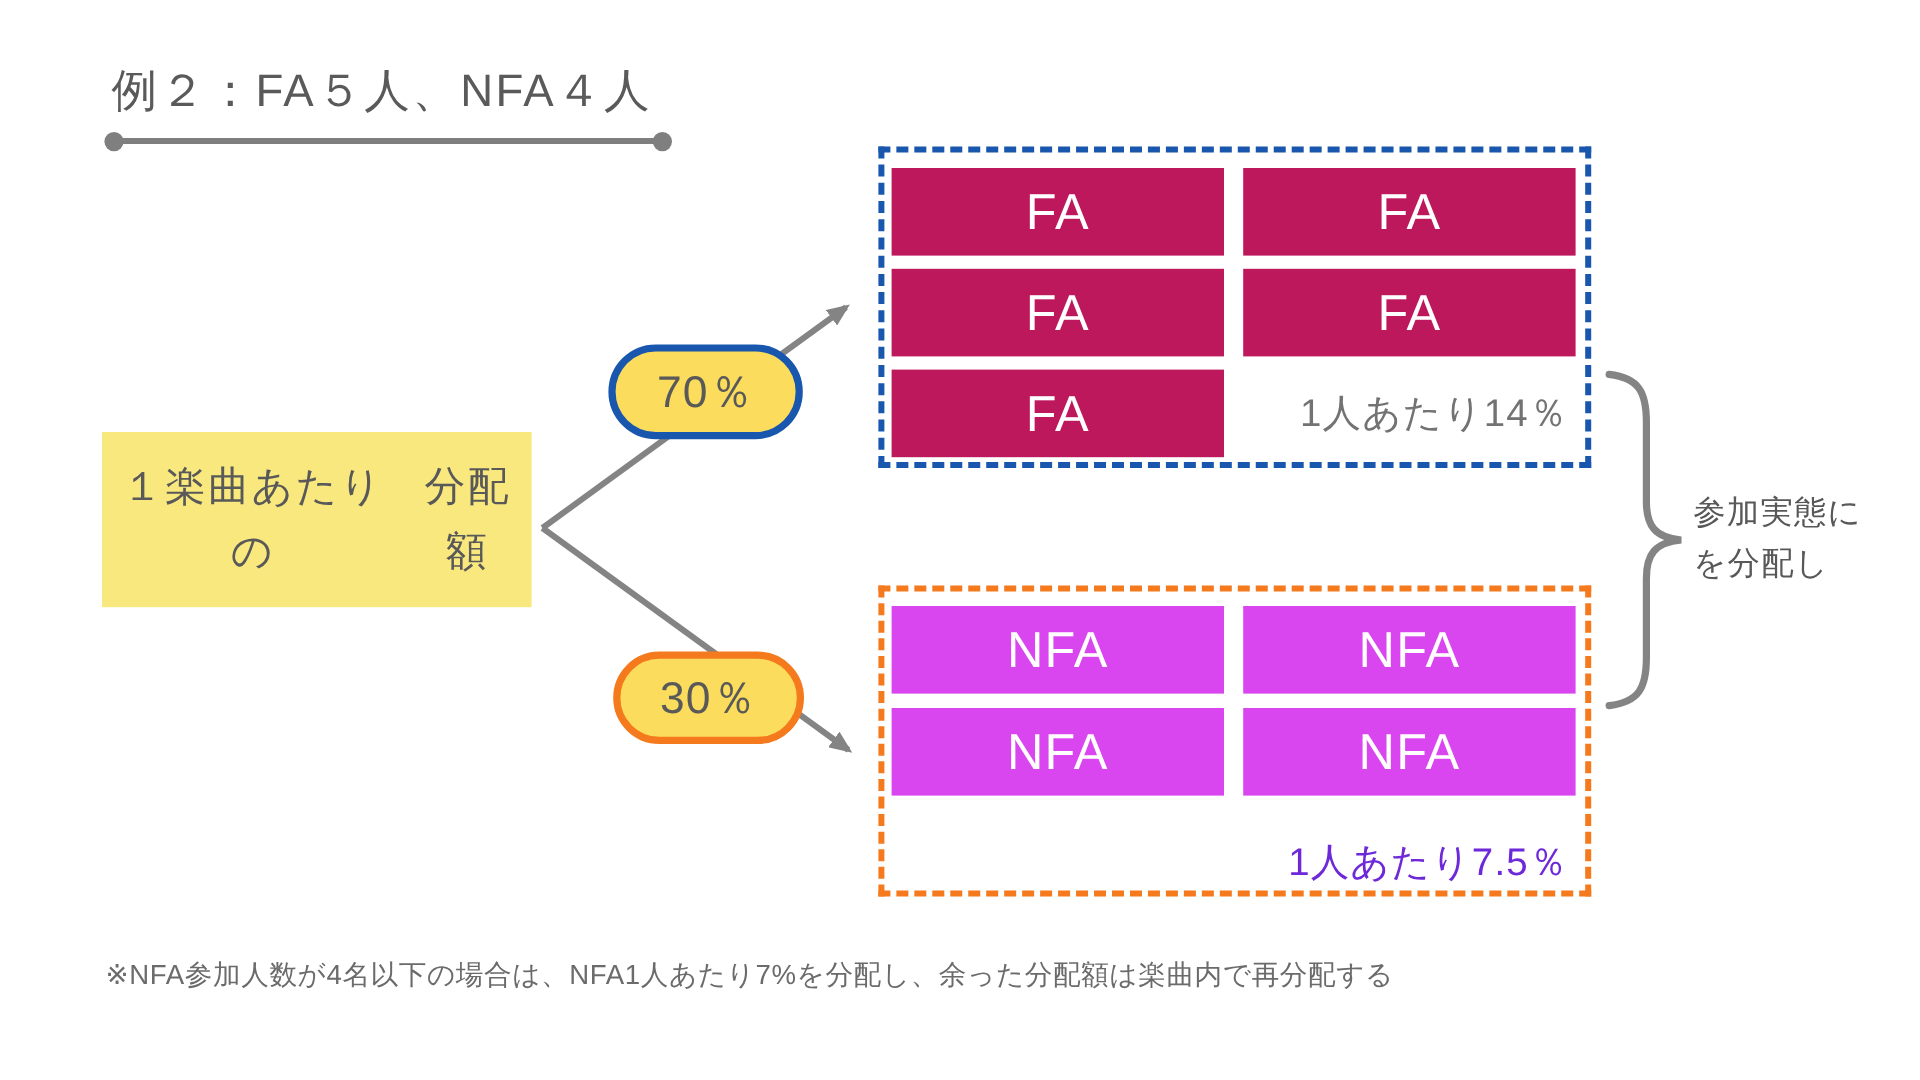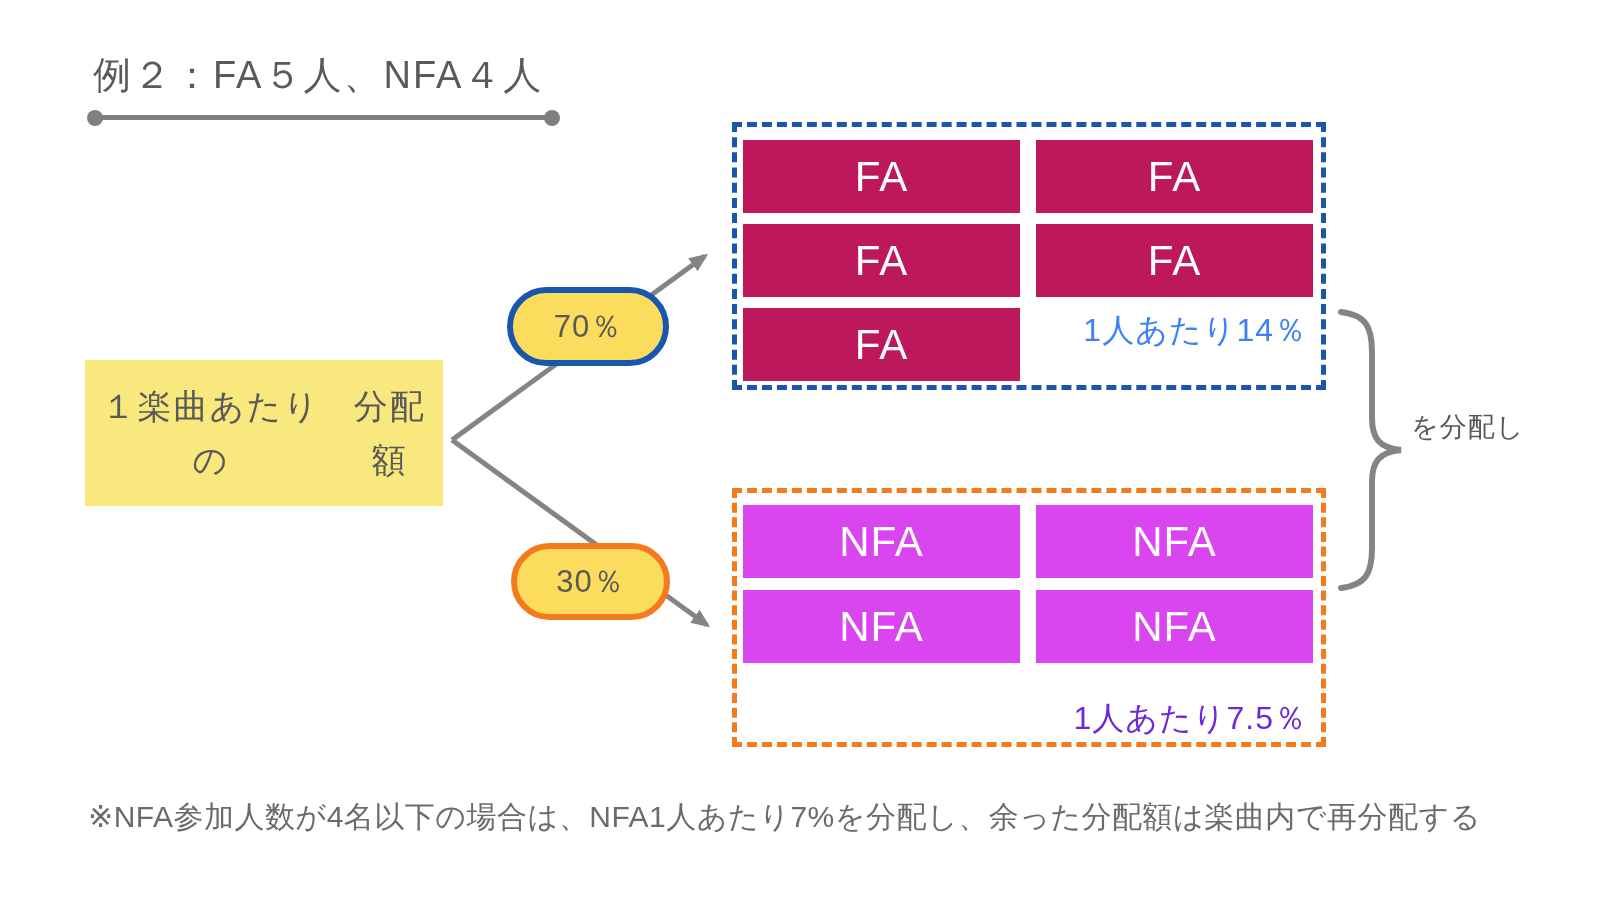--- a/index.html
+++ b/index.html
@@ -20,49 +20,49 @@
   .source-box{
     left:85px;top:360px;width:358px;height:146px;background:#f9e87e;
     display:flex;flex-direction:row;align-items:center;justify-content:center;
     font-size:34px;color:#595959;line-height:1.6;letter-spacing:2px;text-align:center;
   }
 
   .connector-layer{left:0;top:0;width:1600px;height:900px;z-index:1;pointer-events:none;}
 
   .pill{
     z-index:3;background:#fbdc5c;display:flex;align-items:center;justify-content:center;
-    font-size:31px;color:#595959;letter-spacing:1px;box-sizing:border-box;border-radius:44px;
+    font-size:37px;color:#595959;letter-spacing:1px;box-sizing:border-box;border-radius:44px;
   }
   .pill-fa{left:507px;top:287px;width:162px;height:79px;border:6px solid #1956ae;}
   .pill-nfa{left:511px;top:527px;width:159px;height:77px;border:6px solid #f5791d;margin-top:16px;}
 
   .group{z-index:2;box-sizing:border-box;}
   .group-fa{left:732px;top:122px;width:594px;height:268px;border:5px dashed #1956ae;}
   .group-nfa{left:732px;top:488px;width:594px;height:259px;border:5px dashed #f5791d;}
 
   .member{
     position:absolute;width:277px;height:73px;display:flex;align-items:center;justify-content:center;
     color:#ffffff;font-size:42px;letter-spacing:1px;
   }
   .m-fa{background:#be185d;}
   .m-nfa{background:#d946ef;}
   .col1{left:6px;}  .col2{left:299px;}
   .fa-r1{top:13px;} .fa-r2{top:97px;} .fa-r3{top:181px;}
   .nfa-r1{top:12px;} .nfa-r2{top:97px;}
 
   .per-person{position:absolute;right:14px;white-space:nowrap;font-size:32px;letter-spacing:1px;}
-  .per-fa{top:182px;color:#3b82f6;}
+  .per-fa{top:196px;color:#737373;}
   .per-nfa{top:204px;color:#6d28d9;}
 
   .brace-label{
     left:1411px;top:407px;font-size:27px;color:#585858;line-height:1.55;letter-spacing:1px;z-index:2;
   }
 
   .footnote{
-    left:88px;font-size:30px;color:#6b6b6b;letter-spacing:0.5px;white-space:nowrap;z-index:2;
+    left:88px;font-size:23px;color:#6b6b6b;letter-spacing:0.5px;white-space:nowrap;z-index:2;
   }
   .fn1{top:797px;}
   .fn2{top:843px;}
 </style>
 </head>
 <body>
 
 <div class="canvas">
 
   <div class="abs page-title">例２：FA５人、NFA４人</div>
@@ -104,18 +104,19 @@
 
   <div class="abs group group-nfa">
     <div class="member m-nfa col1 nfa-r1">NFA</div>
     <div class="member m-nfa col2 nfa-r1">NFA</div>
     <div class="member m-nfa col1 nfa-r2">NFA</div>
     <div class="member m-nfa col2 nfa-r2">NFA</div>
     <div class="per-person per-nfa">1人あたり7.5％</div>
   </div>
 
   <div class="abs brace-label">
+    <div>参加実態に</div>
     <div>を分配し</div>
   </div>
 
   <div class="abs footnote fn1">※NFA参加人数が4名以下の場合は、NFA1人あたり7%を分配し、余った分配額は楽曲内で再分配する</div>
 
 </div>
 
 </body></html>

